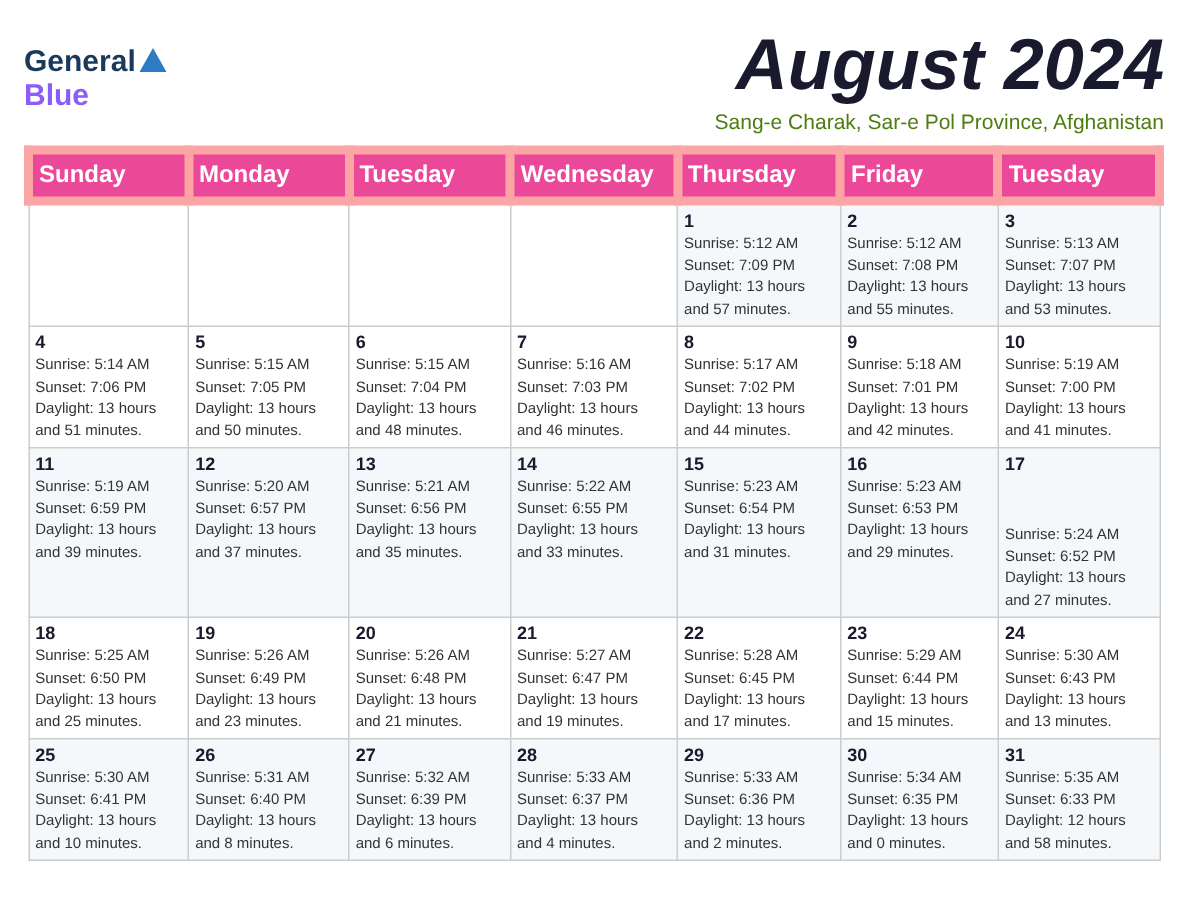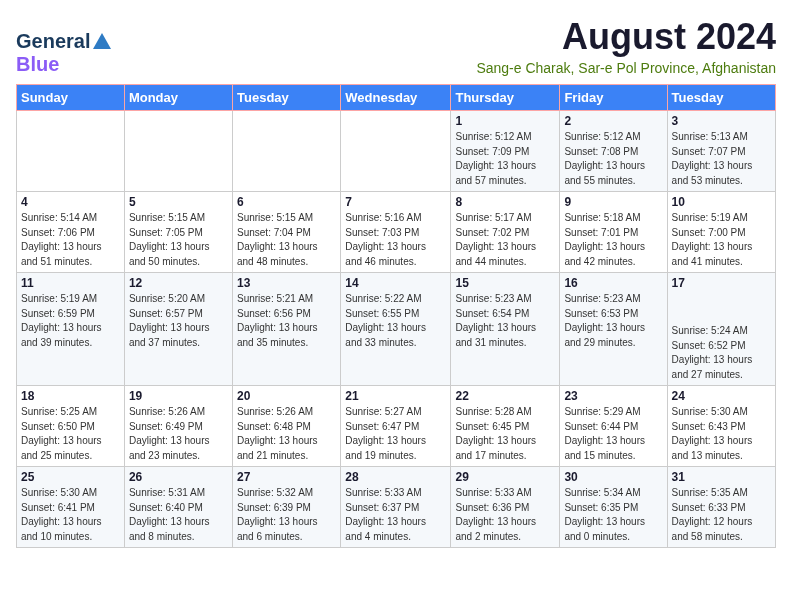--- a/index.html
+++ b/index.html
@@ -5,55 +5,56 @@
     * { box-sizing: border-box; margin: 0; padding: 0; }
     body {
       font-family: Arial, sans-serif;
       background: #fff;
       width: 792px;
       min-height: 612px;
       padding: 16px;
     }
     .header {
       display: flex;
-      align-items: flex-end;
+      align-items: center;
       justify-content: space-between;
       margin-bottom: 4px;
     }
     .logo {
       display: flex;
       flex-direction: column;
       align-items: flex-start;
     }
     .title-area {
       text-align: right;
     }
     .month-title {
-      font-size: 36px;
+      font-size: 48px;
       font-weight: bold;
       color: #1a1a2e;
+      font-style: italic;
     }
     .subtitle {
       font-size: 14px;
       color: #4d7c0f;
       margin-top: 2px;
     }
     .calendar {
       width: 100%;
       border-collapse: collapse;
       margin-top: 8px;
     }
     .calendar th {
-      background: #3b82f6;
+      background: #ec4899;
       color: #fff;
-      font-size: 13px;
+      font-size: 16px;
       font-weight: bold;
       padding: 5px 4px;
       text-align: left;
-      border: 1px solid #fca5a5;
+      border: 6px solid #fca5a5;
     }
     .calendar td {
       vertical-align: top;
       border: 1px solid #ccc;
       padding: 3px 4px;
       width: 113px;
       min-height: 80px;
       font-size: 9.5px;
       color: #222;
       background: #fff;

